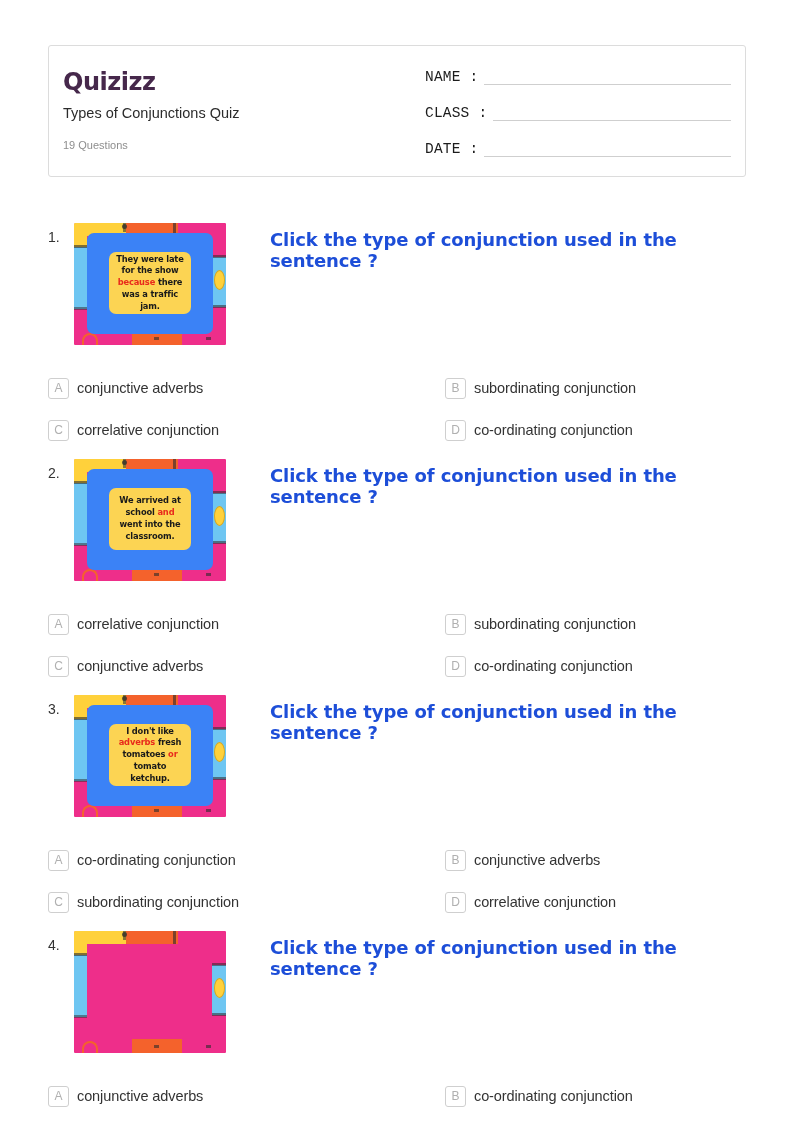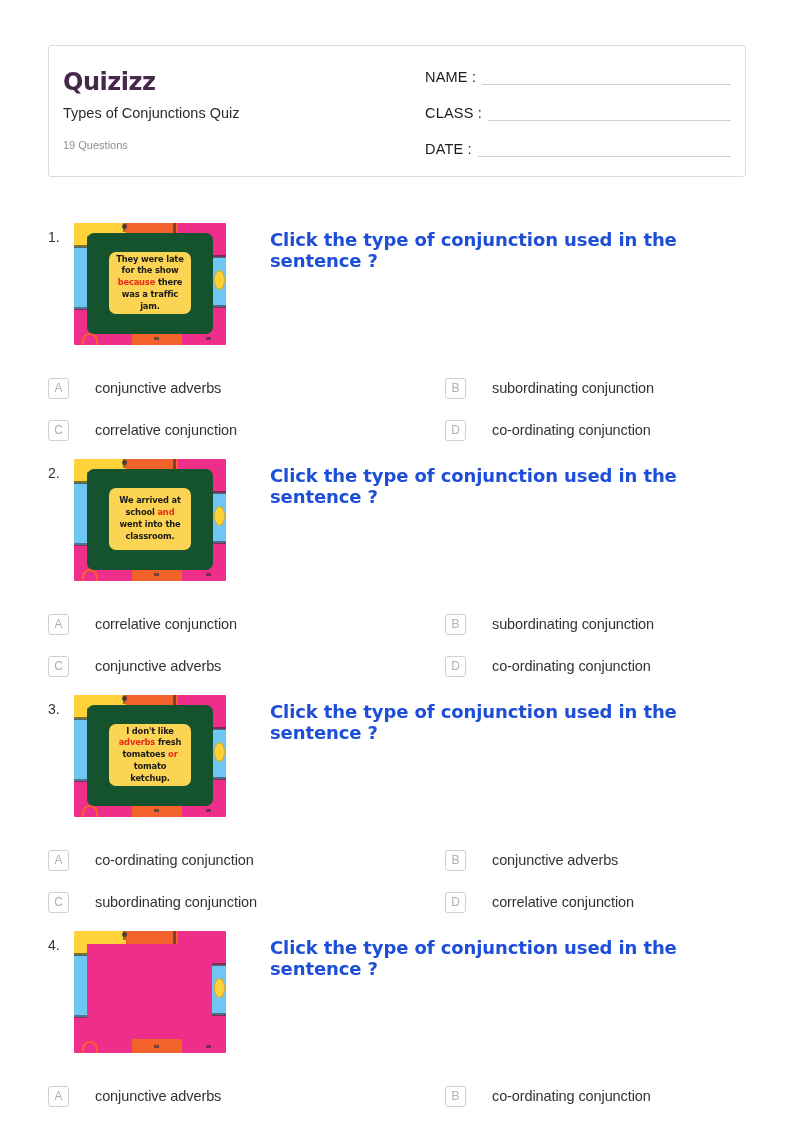--- a/index.html
+++ b/index.html
@@ -55,21 +55,21 @@
     flex-direction: column;
     justify-content: flex-start;
     gap: 13px;
   }
   .field-row { display: flex; align-items: flex-end; height: 23px; }
   .field-label {
     font-size: 14.5px;
     color: #1c1c1c;
     white-space: nowrap;
     letter-spacing: 0.2px;
-    font-family: Liberation Sans, sans-serif;
+    font-family: Liberation Mono, monospace;
   }
   .field-line {
     flex: 1;
     border-bottom: 1px solid #cfcfcf;
     margin-left: 6px;
     height: 17px;
   }
 
   
   .questions { margin-top: 46px; }
@@ -139,21 +139,21 @@
     border-radius: 9px 9px 0 0;
     background: transparent;
   }
   .e-bot-nick  { left: 80px; bottom: 5px; width: 5px; height: 3px; background: #2c2c2c; opacity:.6; }
   .e-bot-nick2 { left: 132px; bottom: 5px; width: 5px; height: 3px; background: #2c2c2c; opacity:.6; }
   .e-top-dot   { left: 48px; top: 1px; width: 5px; height: 5px; border-radius:50%; background:#2c2c2c; opacity:.75;}
 
   .card-white {
     position: absolute;
     left: 13px; top: 10px; right: 13px; bottom: 11px;
-    background: #14532d;
+    background: #3b82f6;
     border-radius: 7px;
   }
   .card-inner {
     position: absolute;
     left: 22px; top: 19px; right: 22px; bottom: 20px;
     background: #fcd453;
     border-radius: 7px;
     display: flex;
     align-items: center;
     justify-content: center;
@@ -185,21 +185,21 @@
     border-radius: 3px;
     display: flex;
     align-items: center;
     justify-content: center;
     font-size: 12px;
     color: #b0b0b0;
     flex-shrink: 0;
     background: #fff;
   }
   .opt-label {
-    margin-left: 26px;
+    margin-left: 8px;
     font-size: 14.5px;
     color: #333333;
     letter-spacing: -0.1px;
   }
   .options .option:nth-child(odd) { padding-left: 0px; }
   .options .option:nth-child(even) { padding-left: 48px; }
 </style>
 </head>
 <body>
 

